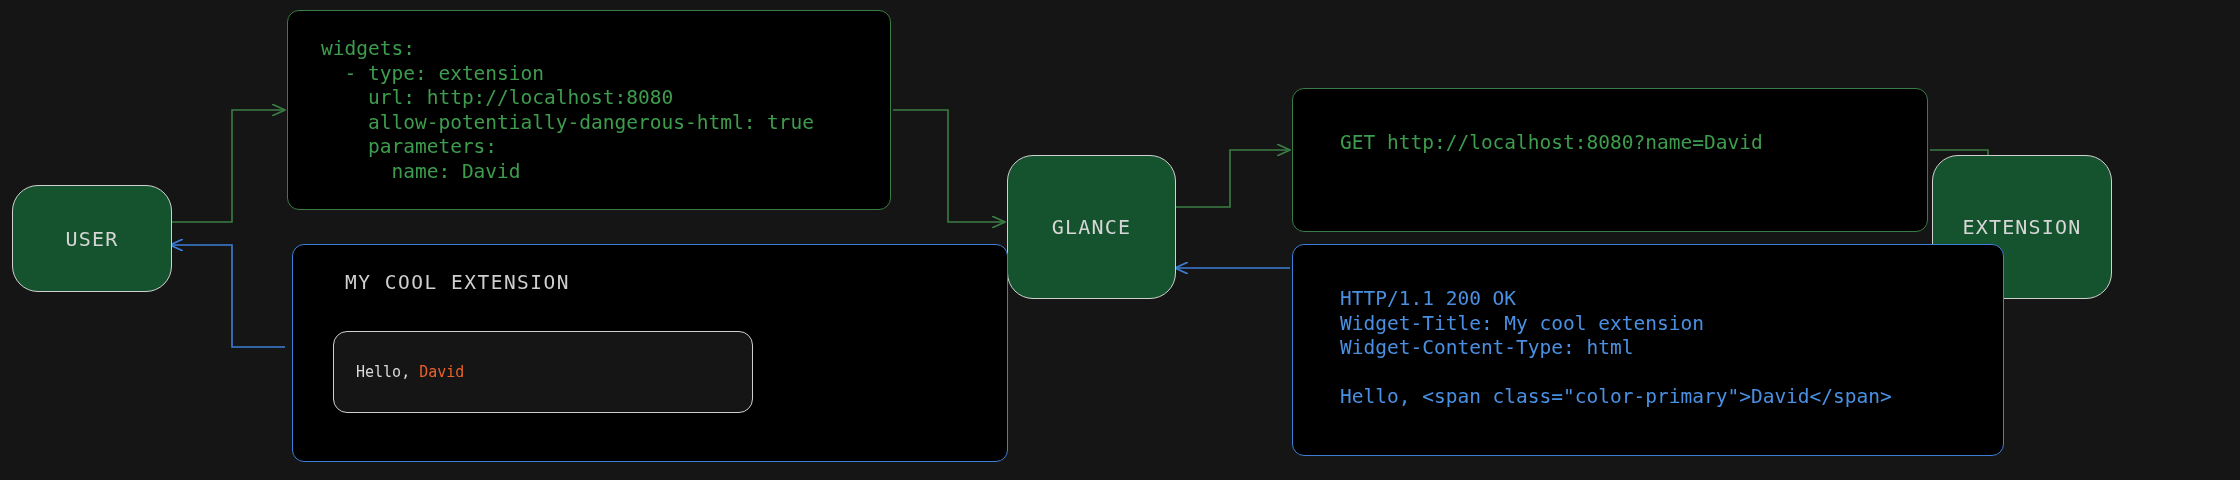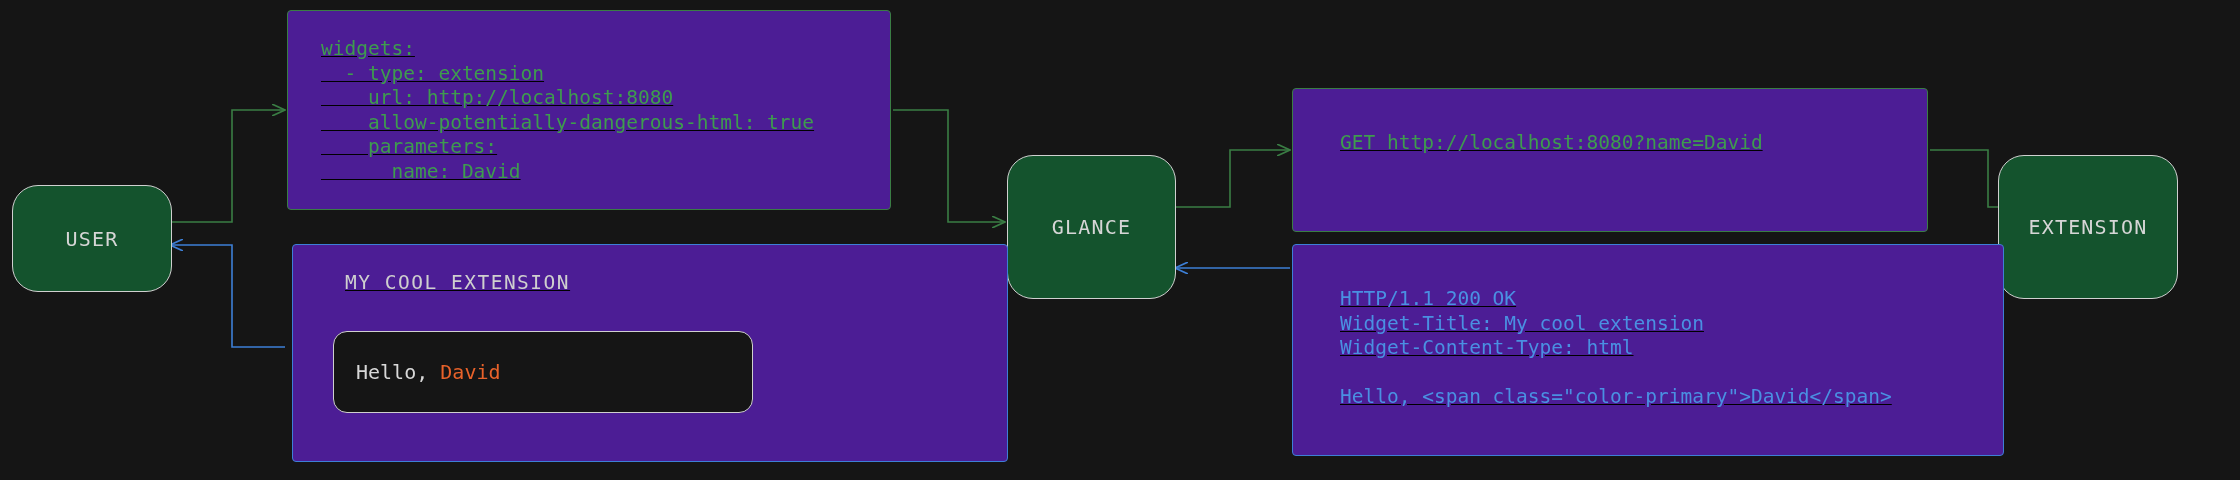--- a/index.html
+++ b/index.html
@@ -6,34 +6,34 @@
   body{width:2240px;height:480px;overflow:hidden;
        font-family:"DejaVu Sans Mono","Liberation Mono",monospace;}
   #stage{position:relative;width:2240px;height:480px;background:#151515;}
   svg#wires{position:absolute;left:0;top:0;width:2240px;height:480px;}
 
   .node{position:absolute;border:1.6px solid #d0d0d0;border-radius:26px;
         background:#14532d;display:flex;align-items:center;justify-content:center;}
   .node-label{color:#d6d6d6;font-size:20px;letter-spacing:1.2px;
               font-family:"DejaVu Sans Mono","Liberation Mono",monospace;}
 
-  .box{position:absolute;border-radius:4px;background:#4c1d95;box-sizing:border-box;text-decoration:underline;}
+  .box{position:absolute;border-radius:12px;background:#000000;box-sizing:border-box;}
   .box.green{border:1.6px solid #3a7d44;}
   .box.blue{border:1.6px solid #3d7fd6;}
 
   .code{white-space:pre;font-size:19.5px;line-height:24.5px;
         font-family:"DejaVu Sans Mono","Liberation Mono",monospace;}
   .code.green{color:#3e9c4e;}
   .code.blue{color:#4a90e2;}
 
   .ext-title{color:#cfcfcf;font-size:19.5px;letter-spacing:1.5px;
              font-family:"DejaVu Sans Mono","Liberation Mono",monospace;}
   .inner-card{position:absolute;border:1.6px solid #cfcfcf;border-radius:14px;
               background:#151515;box-sizing:border-box;display:flex;align-items:center;}
-  .inner-text{color:#d8d8d8;font-size:20px;padding-left:22px;
+  .inner-text{color:#d8d8d8;font-size:15px;padding-left:22px;
               font-family:"DejaVu Sans Mono","Liberation Mono",monospace;}
   .accent{color:#e8622a;}
 </style>
 </head>
 <body>
 
 <div id="stage">
 
   <svg id="wires" viewBox="0 0 2240 480" xmlns="http://www.w3.org/2000/svg">
     <defs>
@@ -63,21 +63,21 @@
   </svg>
 
   <div class="node" style="left:12px;top:185px;width:158px;height:105px;">
     <span class="node-label">USER</span>
   </div>
 
   <div class="node" style="left:1007px;top:155px;width:167px;height:142px;">
     <span class="node-label">GLANCE</span>
   </div>
 
-  <div class="node" style="left:1998px;top:155px;width:178px;height:142px;">
+  <div class="node" style="left:1932px;top:155px;width:178px;height:142px;">
     <span class="node-label">EXTENSION</span>
   </div>
 
   <div class="box green" style="left:287px;top:10px;width:604px;height:200px;">
     <div class="code green" style="padding:26px 0 0 33px;">widgets:
   - type: extension
     url: http://localhost:8080
     allow-potentially-dangerous-html: true
     parameters:
       name: David</div>

